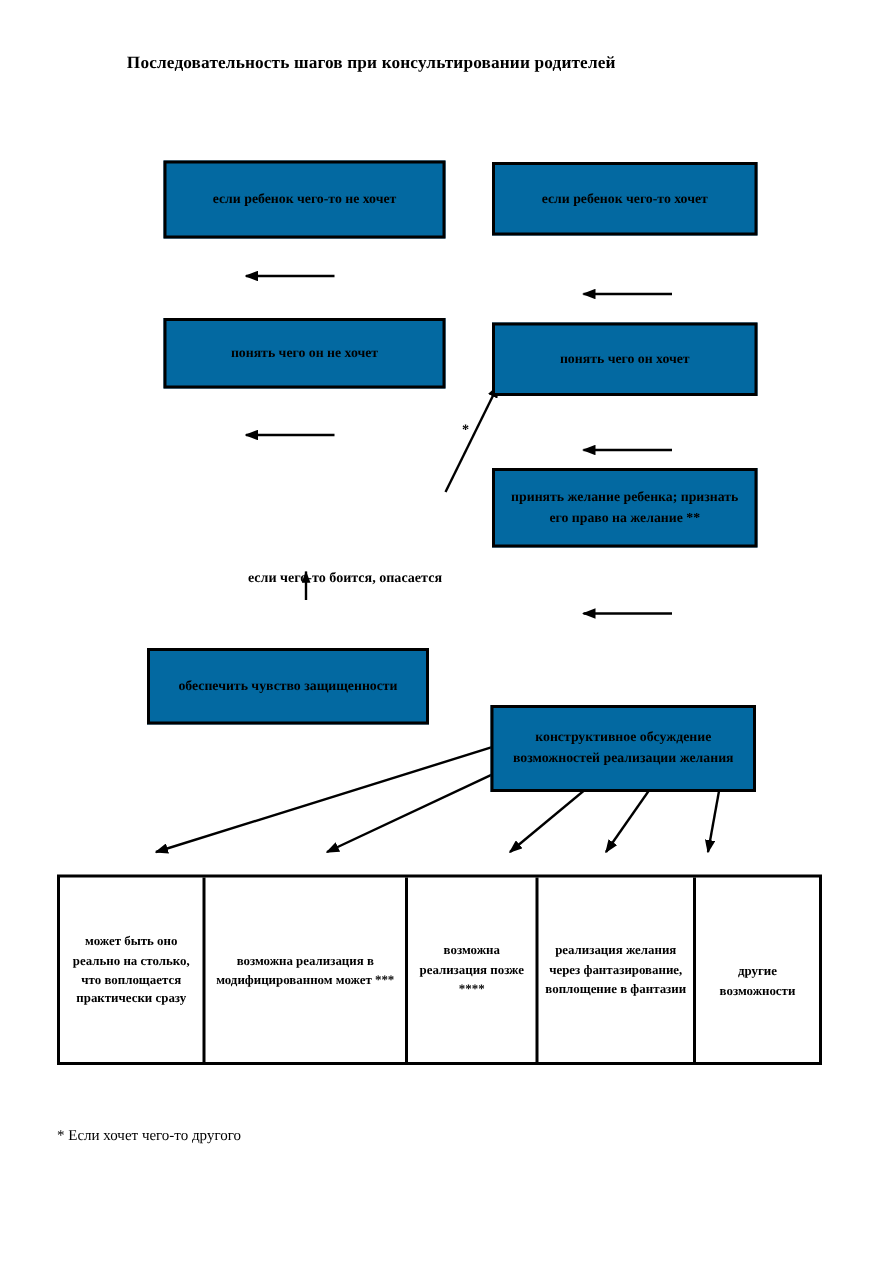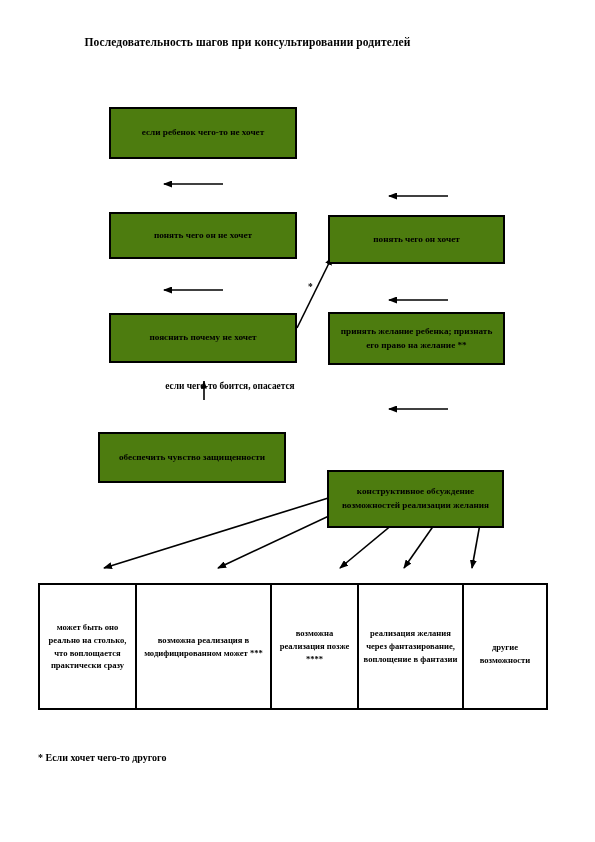--- a/index.html
+++ b/index.html
@@ -36,32 +36,32 @@
     border: 2px solid #000;
     box-sizing: border-box;
     display: flex;
     align-items: center;
     justify-content: center;
     text-align: center;
     font-size: 9.2px;
     font-weight: bold;
     line-height: 1.48;
     padding: 2px 4px;
-    background: #4d7c0f;
+    background: #0369a1;
   }
   .plain-label {
     position: absolute;
     font-size: 9.4px;
     font-weight: bold;
     line-height: 1.55;
   }
   .footnote {
     position: absolute;
     font-size: 10px;
-    font-weight: bold;
+    font-weight: normal;
   }
   .star-mark {
     position: absolute;
     font-size: 9.5px;
     font-weight: bold;
   }
   .tbl {
     position: absolute;
     left: 38px;
     top: 583px;
@@ -125,26 +125,26 @@
 
     <line x1="370" y1="485" x2="104" y2="568" stroke="#000" stroke-width="1.6" marker-end="url(#ah)"></line>
     <line x1="395" y1="485" x2="218" y2="568" stroke="#000" stroke-width="1.6" marker-end="url(#ah)"></line>
     <line x1="440" y1="485" x2="340" y2="568" stroke="#000" stroke-width="1.6" marker-end="url(#ah)"></line>
     <line x1="462" y1="485" x2="404" y2="568" stroke="#000" stroke-width="1.6" marker-end="url(#ah)"></line>
     <line x1="487" y1="485" x2="472" y2="568" stroke="#000" stroke-width="1.6" marker-end="url(#ah)"></line>
   </svg>
 
   <div class="box" style="left:109px; top:107px; width:188px; height:52px;">если ребенок чего-то не хочет</div>
 
+  <div class="box" style="left:328px; top:108px; width:177px; height:49px;">если ребенок чего-то хочет</div>
 
   <div class="box" style="left:109px; top:212px; width:188px; height:47px;">понять чего он не хочет</div>
 
   <div class="box" style="left:328px; top:215px; width:177px; height:49px;">понять чего он хочет</div>
 
-  <div class="box" style="left:109px; top:313px; width:188px; height:50px;">пояснить почему не хочет</div>
 
   <div class="box" style="left:328px; top:312px; width:177px; height:53px;">принять желание ребенка; признать его право на желание **</div>
 
   <div class="star-mark" style="left:308px; top:282px;">*</div>
 
   <div class="plain-label" style="left:145px; top:379px; width:170px; text-align:center;">если чего-то боится, опасается</div>
 
   <div class="box" style="left:98px; top:432px; width:188px; height:51px;">обеспечить чувство защищенности</div>
 
   <div class="box" style="left:327px; top:426px; width:177px; height:58px;margin-top:44px;">конструктивное обсуждение возможностей реализации желания</div>

